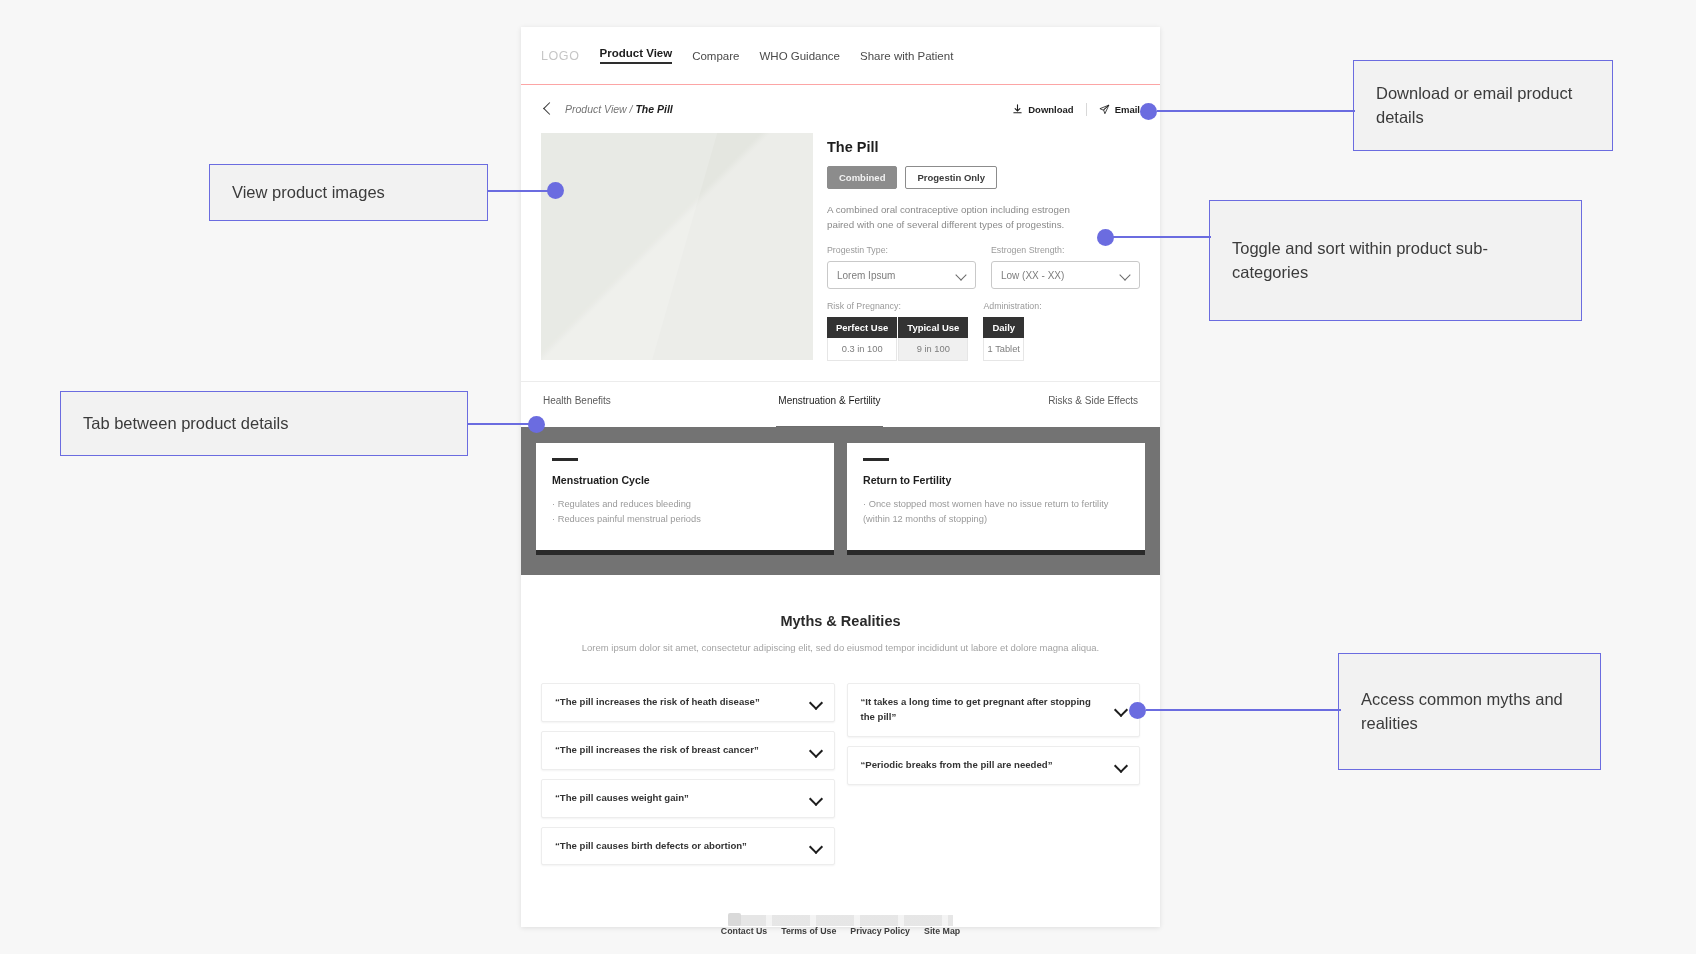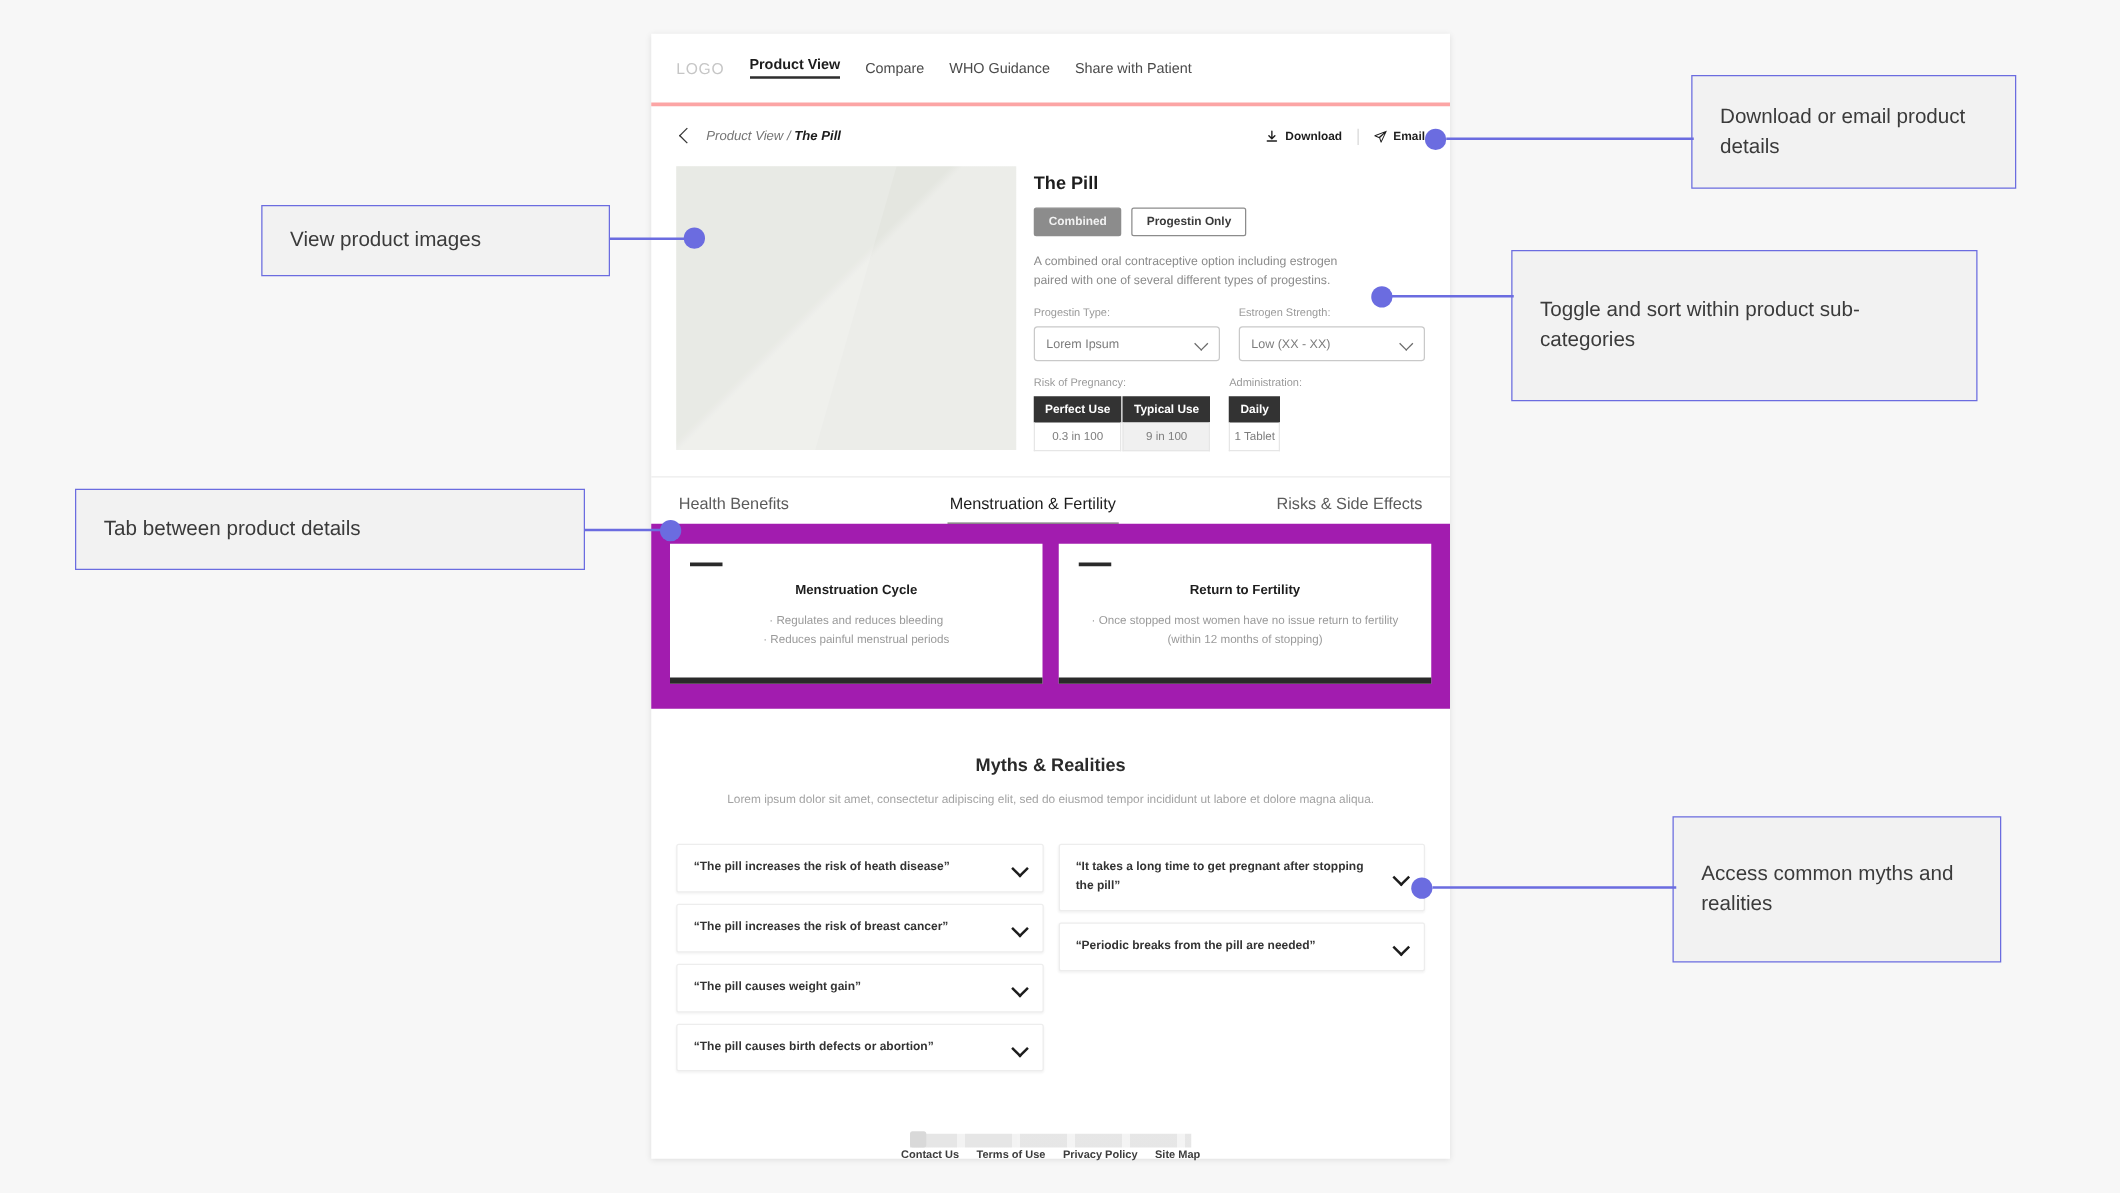--- a/index.html
+++ b/index.html
@@ -14,21 +14,21 @@
   
   .frame {
     position: absolute; left: 521px; top: 27px;
     width: 639px; height: 900px;
     background: #ffffff;
     box-shadow: 0 1px 5px rgba(0,0,0,0.10);
   }
 
   
   .topnav {
-    height: 58px; border-bottom: 3px solid #fca5a5;
+    height: 58px; border-bottom: 1px solid #fca5a5;
     display: flex; align-items: center; padding: 0 20px;
     gap: 20px;
   }
   .logo { color: #c6c6c6; font-size: 12.5px; letter-spacing: .6px; }
   .navlink { font-size: 11.5px; color: #4a4a4a; white-space: nowrap; }
   .navlink.active { font-weight: bold; color: #1d1d1d; padding-bottom: 3px; border-bottom: 2px solid #2e2e2e; }
 
   
   .crumbbar {
     height: 48px; display: flex; align-items: center;
@@ -98,24 +98,24 @@
     font-size: 9.3px; color: #7d7d7d; text-align: center; padding: 6px 0;
     border: 1px solid #e6e6e6; border-top: 0; white-space: nowrap;
   }
   .mval.shade { background: #f0f0f0; }
 
   
   .tabsbar {
     margin-top: 20px; border-top: 1px solid #ececec;
     display: flex; justify-content: space-between; padding: 0 20px;
   }
-  .tab { font-size: 13px; color: #5b5b5b; padding: 13px 2px 8px; }
+  .tab { font-size: 10px; color: #5b5b5b; padding: 13px 2px 20px; }
   .tab.on { color: #1d1d1d; border-bottom: 1.6px solid #6d6d6d; }
 
-  .tabpanel { background: #a21caf; padding: 16px 15px 20px; text-align: center; }
+  .tabpanel { background: #737373; padding: 16px 15px 20px; }
   .cardrow { display: flex; gap: 13px; }
   .card { flex: 1; background: #fff; padding: 15px 16px 0; border-bottom: 5px solid #2a2a2a; min-height: 112px; }
   .cardrule { width: 26px; height: 2.5px; background: #2a2a2a; margin-bottom: 13px; }
   .cardtitle { font-size: 10.6px; font-weight: bold; color: #1d1d1d; margin-bottom: 11px; }
   .bullet { font-size: 9.3px; color: #9a9a9a; line-height: 1.6; }
 
   
   .myths { padding: 38px 20px 0; }
   .mythtitle { font-size: 14.5px; font-weight: bold; color: #2a2a2a; text-align: center; margin-bottom: 11px; }
   .mythsub { font-size: 9.5px; color: #a3a3a3; text-align: center; line-height: 1.65; margin-bottom: 27px; }

